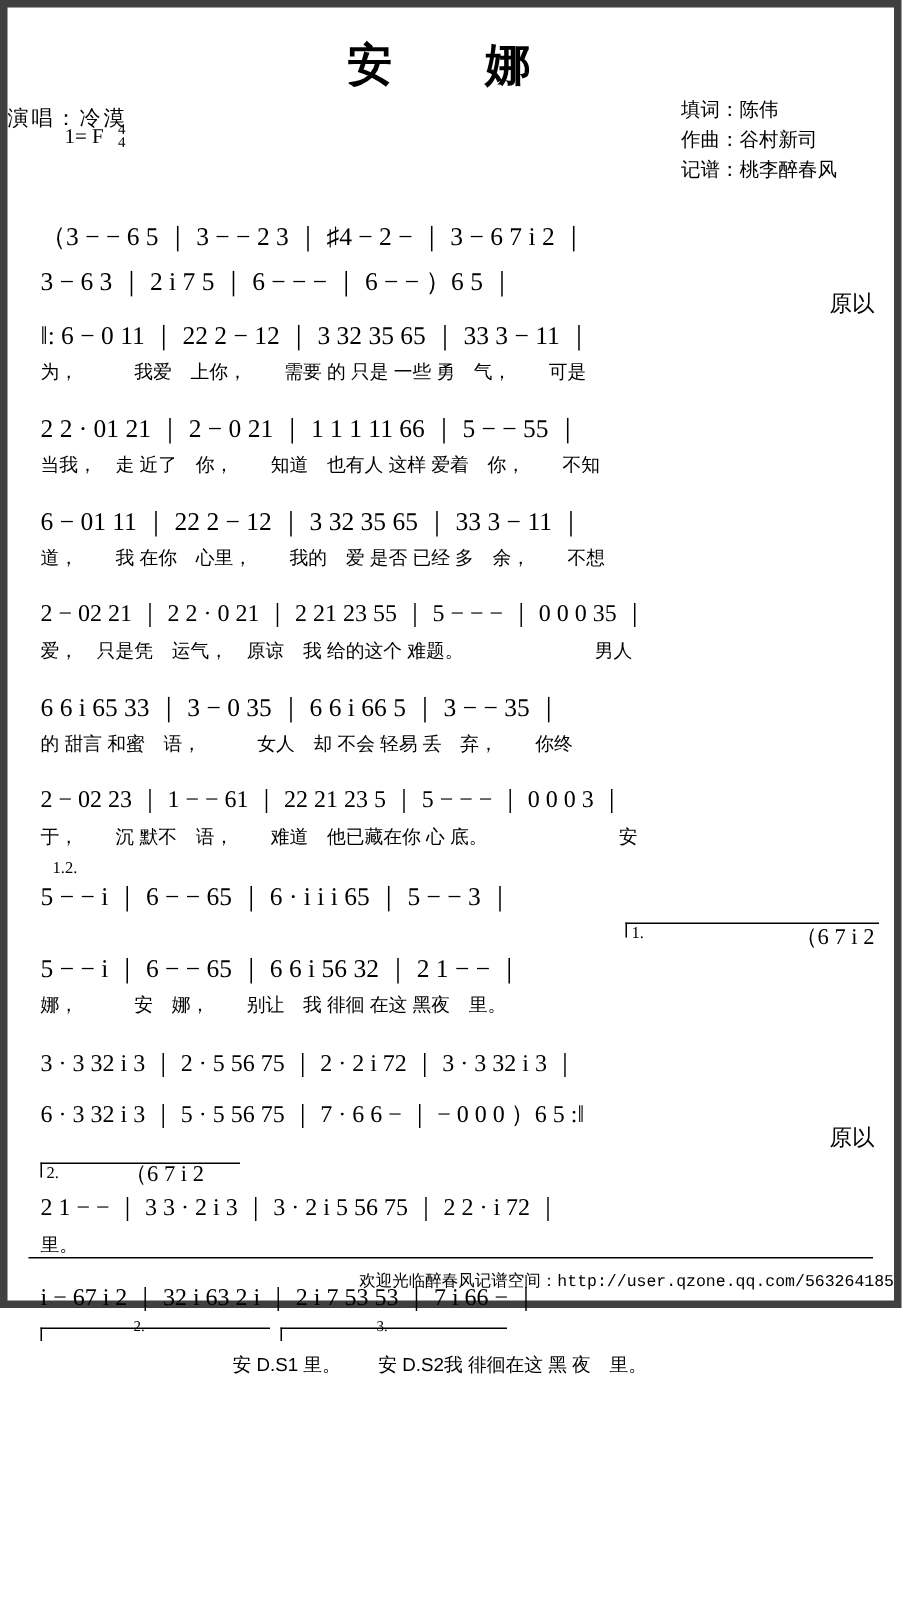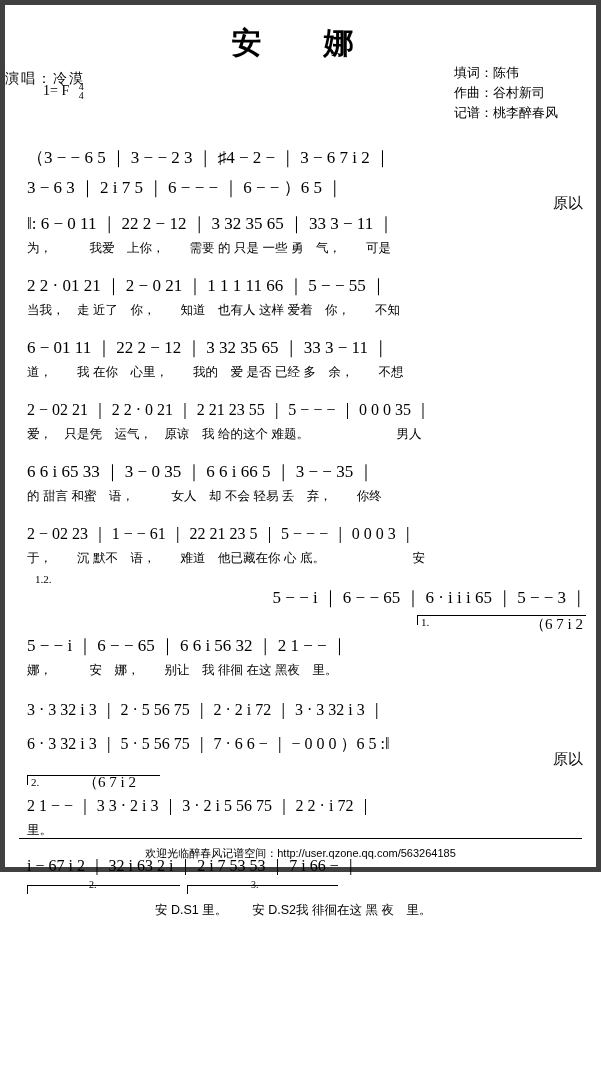--- a/index.html
+++ b/index.html
@@ -90,23 +90,23 @@
   .rightnote{
     position:absolute;
     right:2px;
     font-size:15px;
     line-height:13px;
     text-align:center;
   }
   .footer{
     position:absolute;
     left:0;right:0;bottom:6px;
-    text-align:center;
+    text-align:right;
     font-size:11px;
-    font-family:Liberation Sans, sans-serif;
+    font-family:Liberation Mono, monospace;
   }
   .footline{
     position:absolute;
     left:14px;right:14px;
     bottom:28px;
     border-top:1px solid #000;
     height:0;
   }
   .tiny{font-size:10px;}
 </style>
@@ -166,21 +166,21 @@
     <div class="row" style="margin-top:16px;">
       <div class="notes note-group">6 6 i 65 33 ｜ 3 − 0 35 ｜ 6 6 i 66 5 ｜ 3 − − 35 ｜</div>
       <div class="lyrics">的 甜言 和蜜　语，　　　女人　却 不会 轻易 丢　弃，　　你终</div>
     </div>
 
     <div class="row" style="margin-top:16px;">
       <div class="notes note-group small">2 − 02 23 ｜ 1 − − 61 ｜ 22 21 23 5 ｜ 5 − − − ｜ 0 0 0 3 ｜</div>
       <div class="lyrics">于，　　沉 默不　语，　　难道　他已藏在你 心 底。　　　　　　　安</div>
     </div>
 
-    <div class="row" style="margin-top:18px;text-align:right;">
+    <div class="row" style="margin-top:18px;">
       <div class="marker" style="left:8px;top:-12px;">1.2.</div>
       <div class="notes note-group">5 − − i ｜ 6 − − 65 ｜ 6 · i i i 65 ｜ 5 − − 3 ｜</div>
     </div>
 
     <div class="row" style="margin-top:22px;">
       <div style="position:absolute;left:390px;top:-18px;width:168px;border-top:1px solid #000;border-left:1px solid #000;height:9px;"></div>
       <div class="marker" style="left:394px;top:-17px;">1.</div>
       <div class="marker" style="right:4px;top:-18px;font-size:15px;">（6 7 i 2</div>
       <div class="notes note-group">5 − − i ｜ 6 − − 65 ｜ 6 6 i 56 32 ｜ 2 1 − − ｜</div>
       <div class="lyrics">娜，　　　安　娜，　　别让　我 徘徊 在这 黑夜　里。</div>

